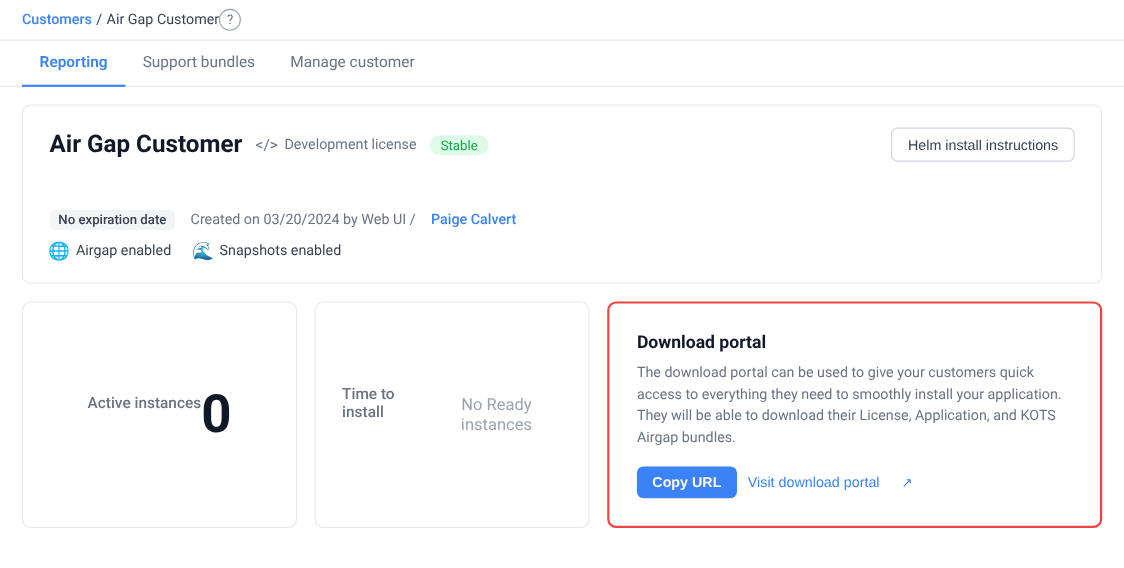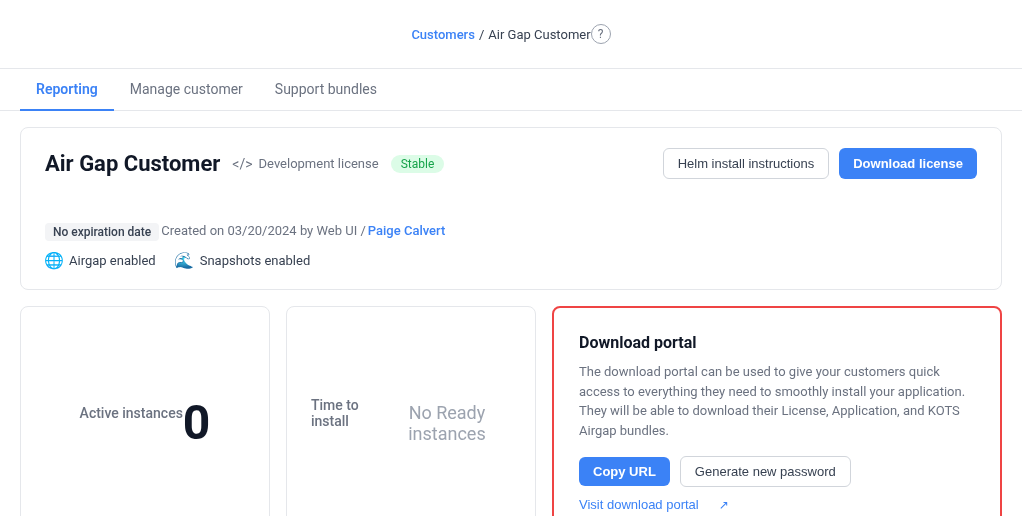--- a/index.html
+++ b/index.html
@@ -9,22 +9,22 @@
       color: #1a1a1a;
       font-size: 14px;
       width: 1022px;
       min-height: 516px;
     }
 
     
     .top-bar {
       display: flex;
       align-items: center;
-      justify-content: center;
-      padding: 24px 20px;
+      justify-content: flex-start;
+      padding: 8px 20px;
       border-bottom: 1px solid #e5e7eb;
     }
     .breadcrumb {
       display: flex;
       align-items: center;
       gap: 4px;
       font-size: 13px;
       color: #6b7280;
     }
     .breadcrumb a {
@@ -139,21 +139,22 @@
       padding: 7px 14px;
       border-radius: 6px;
       cursor: pointer;
       font-size: 13px;
       font-weight: 600;
     }
 
     
     .customer-meta {
       display: flex;
-      gap: 2px;
+      align-items: center;
+      gap: 14px;
       margin-bottom: 10px;
       font-size: 13px;
       color: #6b7280;
       margin-top: 44px;
     }
     .badge-no-expiry {
       background: #f3f4f6;
       color: #374151;
       padding: 2px 8px;
       border-radius: 4px;
@@ -243,21 +244,21 @@
       margin-bottom: 20px;
       font-weight: 500;
     }
     .stat-card-value {
       font-size: 48px;
       font-weight: 700;
       color: #111827;
       line-height: 1;
     }
     .stat-card-no-data {
-      font-size: 18px;
+      font-size: 15px;
       color: #9ca3af;
       text-align: center;
     }
 
     
     .download-portal-card {
       border: 2px solid #ef4444;
       border-radius: 8px;
       padding: 25px;
       background: #fff;
@@ -324,39 +325,38 @@
   <div class="breadcrumb">
     <a href="#">Customers</a>
     <span>/</span>
     <span>Air Gap Customer</span>
   </div>
   <div class="help-icon">?</div>
 </div>
 
 <div class="nav-tabs">
   <div class="nav-tab active">Reporting</div>
+  <div class="nav-tab">Support bundles</div>
   <div class="nav-tab">Manage customer</div>
-  <div class="nav-tab">Support bundles</div>
 </div>
 
 <div class="main-content">
 
   <div class="customer-card">
     <div class="customer-header">
       <div class="customer-title-area">
         <span class="customer-name">Air Gap Customer</span>
         <div class="license-type">
           <span class="code-icon">&lt;/&gt;</span>
           <span>Development license</span>
         </div>
         <span class="badge-stable">Stable</span>
       </div>
       <div class="header-buttons">
         <button class="btn-outline">Helm install instructions</button>
-        <button class="btn-primary">Download license</button>
       </div>
     </div>
 
     <div class="customer-meta">
       <span class="badge-no-expiry">No expiration date</span>
       <span>Created on 03/20/2024 by Web UI /</span>
       <a href="#" class="meta-link">Paige Calvert</a>
     </div>
 
     <div class="feature-flags">
@@ -383,21 +383,20 @@
     <div class="stat-card">
       <div class="stat-card-title">Time to install</div>
       <div class="stat-card-no-data">No Ready instances</div>
     </div>
 
     <div class="download-portal-card">
       <div class="download-portal-title">Download portal</div>
       <div class="download-portal-desc">The download portal can be used to give your customers quick access to everything they need to smoothly install your application. They will be able to download their License, Application, and KOTS Airgap bundles.</div>
       <div class="download-portal-actions">
         <button class="btn-copy-url">Copy URL</button>
-        <button class="btn-generate">Generate new password</button>
         <button class="btn-visit-link">
           <span>Visit download portal</span>
           <span class="external-link-icon">↗</span>
         </button>
       </div>
     </div>
 
   </div>
 </div>
 

